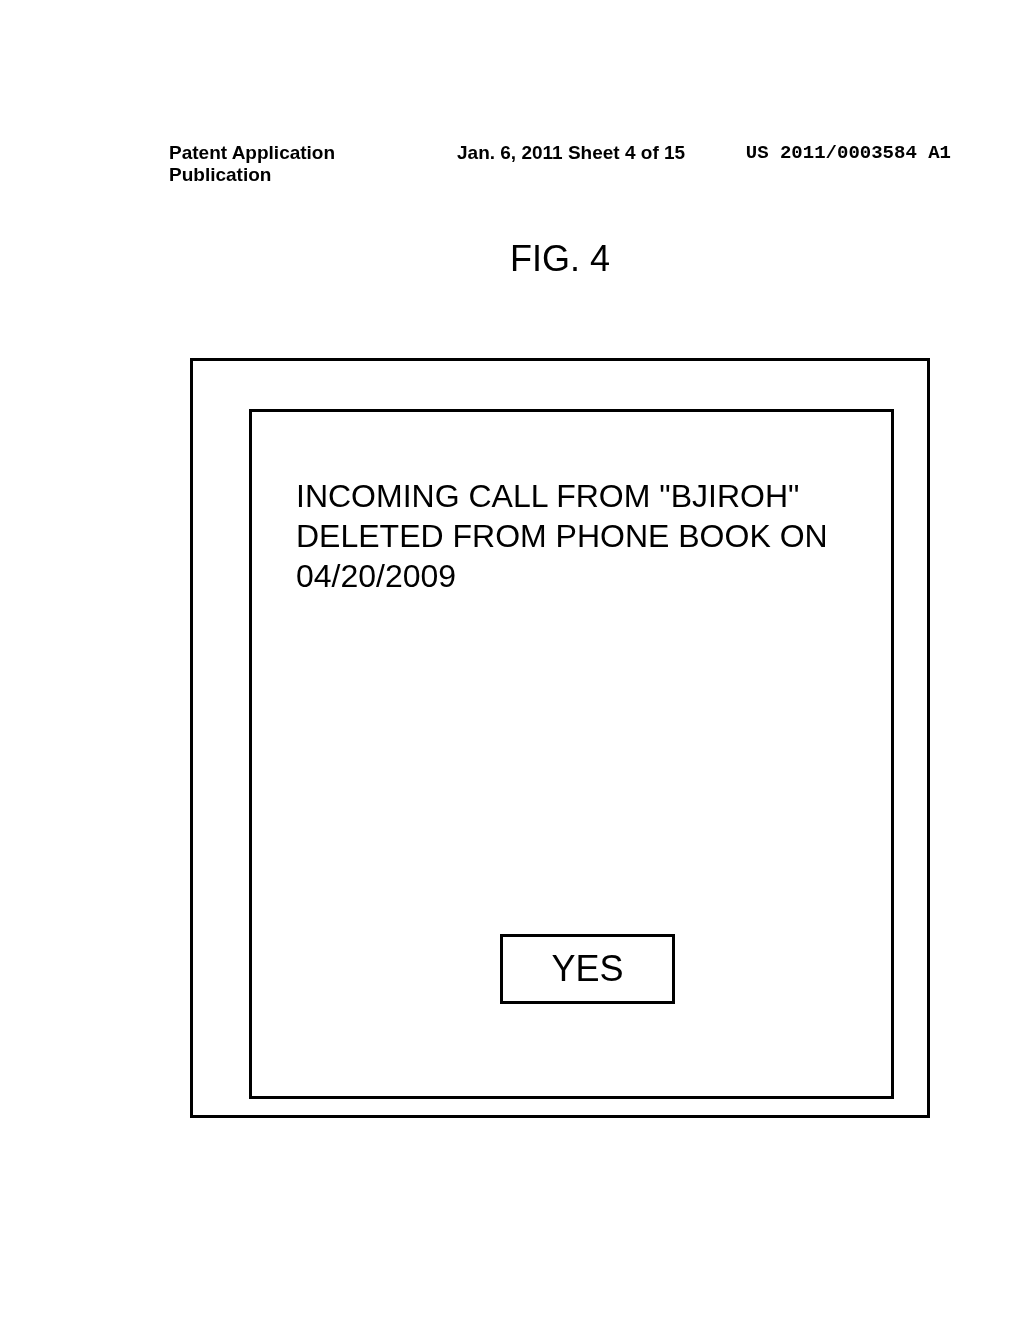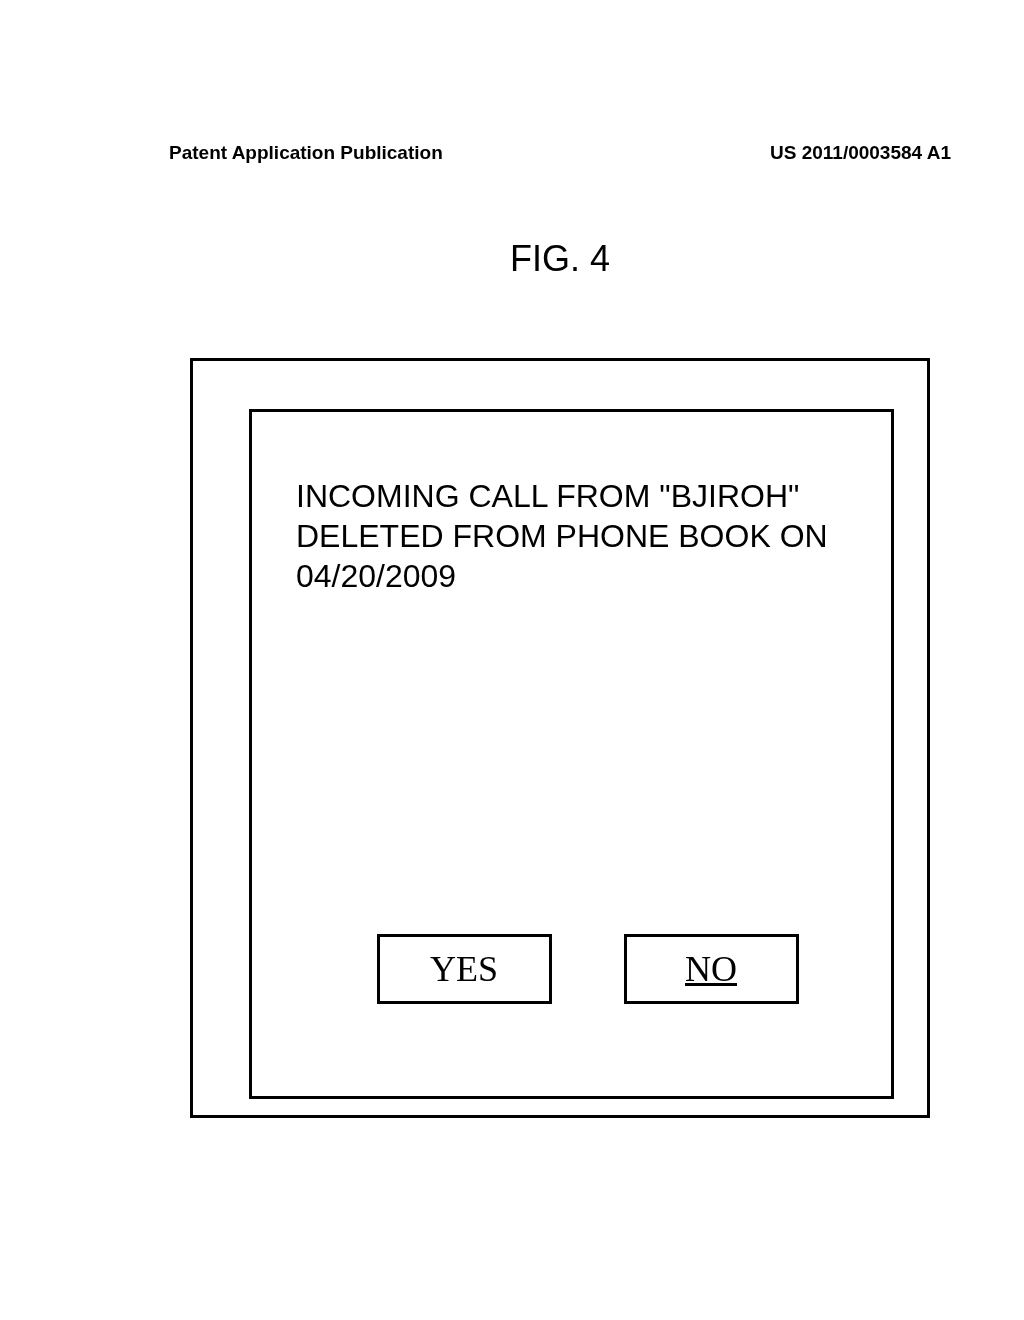--- a/index.html
+++ b/index.html
@@ -29,20 +29,21 @@
       flex: 1;
     }
     .header-center {
       flex: 1;
       text-align: left;
       padding-left: 25px;
     }
     .header-right {
       flex: 1;
       text-align: right;
+      font-family: Liberation Mono, monospace;
     }
     .figure-label {
       position: absolute;
       top: 190px;
       width: 100%;
       text-align: center;
       font-size: 36px;
       font-family: Arial, sans-serif;
     }
     .outer-box {
@@ -77,48 +78,46 @@
       width: 100%;
       display: flex;
       justify-content: center;
       gap: 40px;
     }
     .dialog-button {
       width: 175px;
       height: 70px;
       border: 3px solid #000;
       background: #fff;
-      font-family: Liberation Serif, serif;
+      font-family: Liberation Sans, sans-serif;
       font-size: 36px;
       font-stretch: condensed;
       display: flex;
       align-items: center;
       justify-content: center;
       cursor: pointer;
       text-align: center;
     }
     .dialog-button.no span {
       text-decoration: underline;
     }
   </style>
 </head>
 <body>
 
 <div class="header">
   <div class="header-left">Patent Application Publication</div>
+  <div class="header-center">Jan. 6, 2011  Sheet 4 of 15</div>
   <div class="header-right">US 2011/0003584 A1</div>
 </div>
 
 <div class="figure-label">FIG. 4</div>
 
 <div class="outer-box">
   <div class="inner-box">
     <div class="message">INCOMING CALL FROM "BJIROH" DELETED FROM PHONE BOOK ON 04/20/2009</div>
     <div class="buttons-row">
       <div class="dialog-button">
         <span>YES</span>
       </div>
-      <div class="dialog-button no">
-        <span>NO</span>
-      </div>
     </div>
   </div>
 </div>
 
 </body></html>

